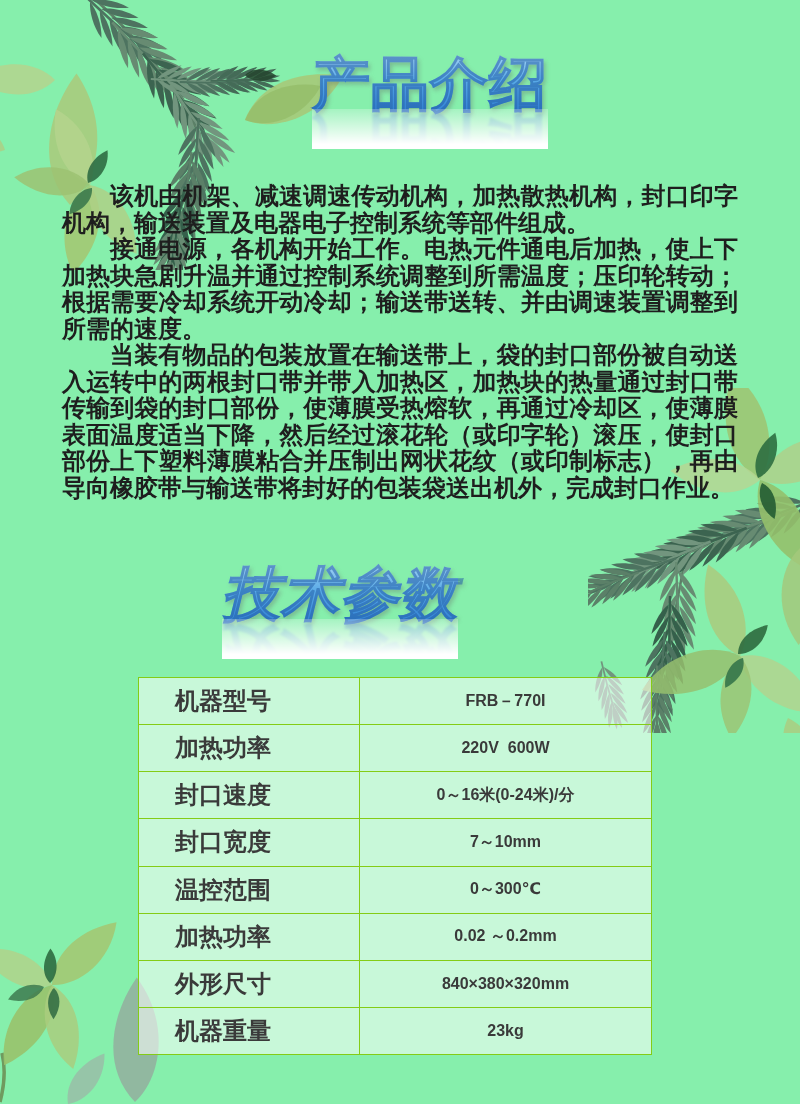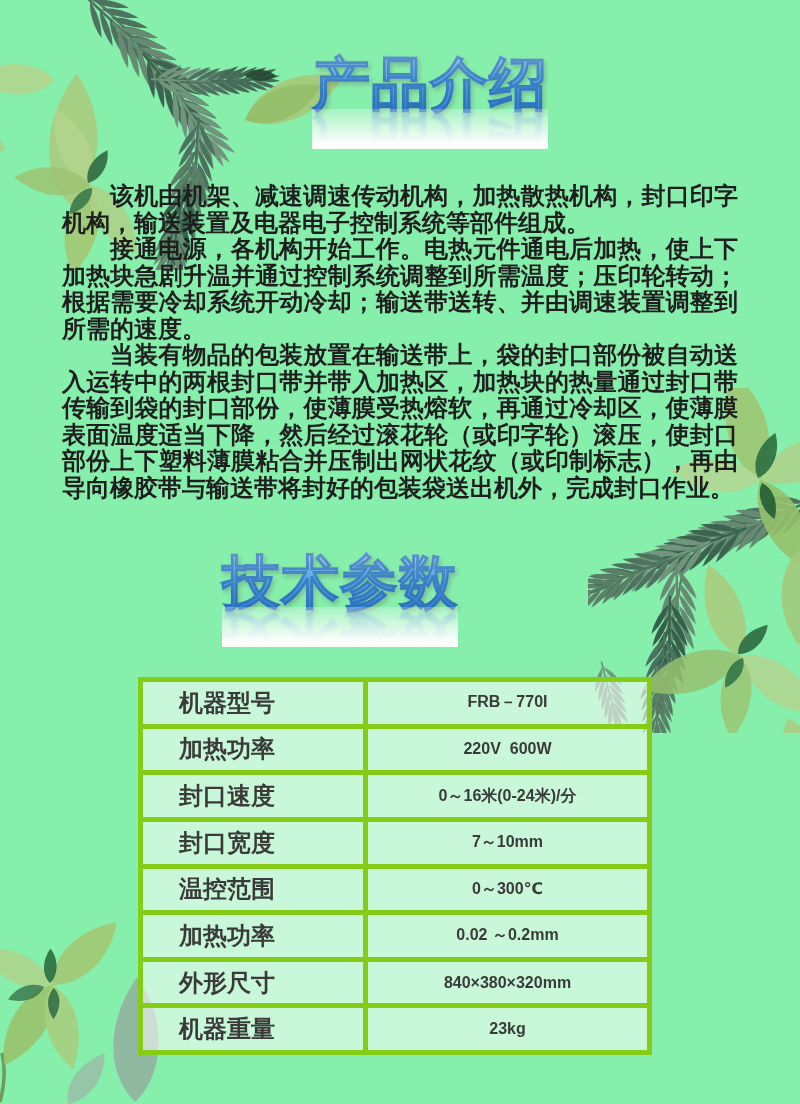--- a/index.html
+++ b/index.html
@@ -37,21 +37,21 @@
     color:#1e1e1e;font-size:24px;line-height:26.5px;font-weight:700;
     text-align:justify;
   }
   .paragraphs p{margin:0;text-indent:2em;}
 
   
   .spec-table{
     position:absolute;left:138px;top:677px;width:514px;height:378px;
     border-collapse:collapse;table-layout:fixed;color:#3a3a3a;z-index:1;
   }
-  .spec-table td{border:5px solid #84cc16;background:rgba(255,255,255,.55);}
+  .spec-table td{border:1px solid #84cc16;background:rgba(255,255,255,.55);}
   .spec-label{width:183px;padding-left:36px;font-size:24px;font-weight:600;}
   .spec-value{text-align:center;font-size:16px;font-weight:600;white-space:pre;}
 </style>
 </head>
 <body>
 
 <div id="page">
 
   <svg width="0" height="0" style="position:absolute" aria-hidden="true">
     <defs>
@@ -155,21 +155,21 @@
         <div class="title-text">产品介绍</div>
       </div>
     </div>
 
     <div class="paragraphs">
       <p>该机由机架、减速调速传动机构，加热散热机构，封口印字机构，输送装置及电器电子控制系统等部件组成。</p>
       <p>接通电源，各机构开始工作。电热元件通电后加热，使上下加热块急剧升温并通过控制系统调整到所需温度；压印轮转动；根据需要冷却系统开动冷却；输送带送转、并由调速装置调整到所需的速度。</p>
       <p>当装有物品的包装放置在输送带上，袋的封口部份被自动送入运转中的两根封口带并带入加热区，加热块的热量通过封口带传输到袋的封口部份，使薄膜受热熔软，再通过冷却区，使薄膜表面温度适当下降，然后经过滚花轮（或印字轮）滚压，使封口部份上下塑料薄膜粘合并压制出网状花纹（或印制标志），再由导向橡胶带与输送带将封好的包装袋送出机外，完成封口作业。</p>
     </div>
 
-    <div class="title-wrap" style="left:222px;top:550px;">
+    <div class="title-wrap" style="left:222px;top:562px;font-style:italic;">
       <div class="title-text">技术参数</div>
       <div class="reflect-box">
         <div class="title-text">技术参数</div>
       </div>
     </div>
 
     <table class="spec-table">
       <tbody>
         <tr>
           <td class="spec-label">机器型号</td>

